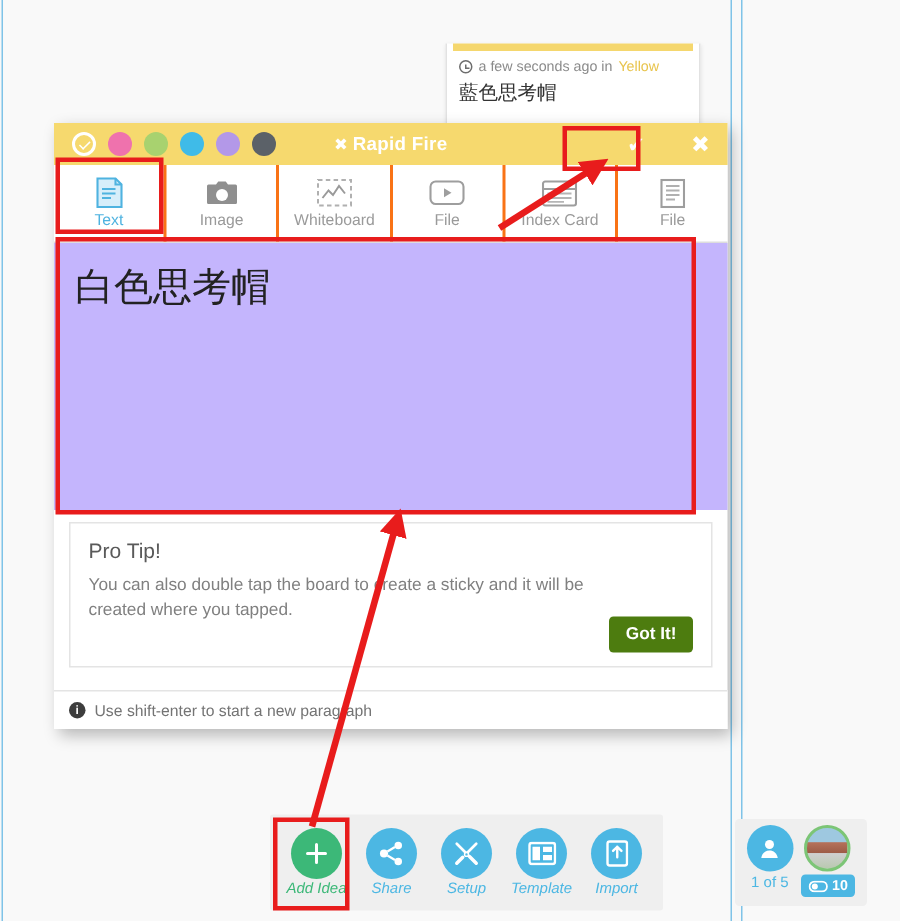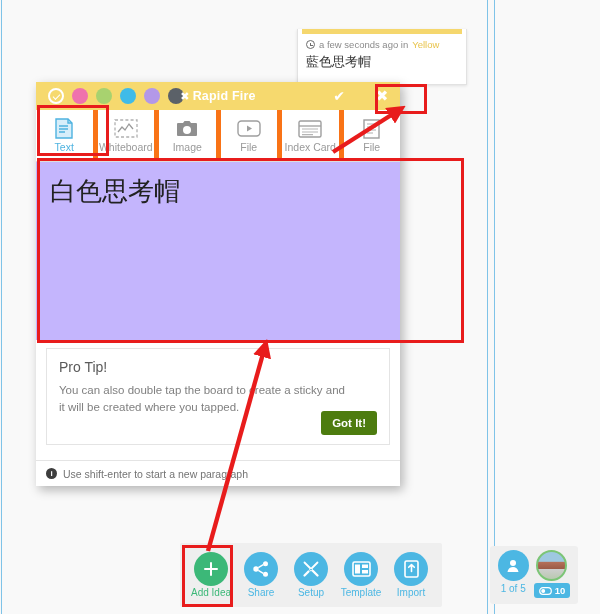--- a/index.html
+++ b/index.html
@@ -72,21 +72,21 @@
   #sticky-note .note-body {
     padding: 3px 8px 0 8px;
     font-size: 13px; color: #333;
     font-family: "DejaVu Sans", sans-serif;
   }
 
   
   #rapid-fire-dialog {
     position: absolute;
     left: 36px; top: 82px;
-    width: 364px; height: 404px;
+    width: 449px; height: 404px;
     background: #ffffff;
     box-shadow: 3px 4px 10px rgba(0,0,0,.28);
   }
   .dialog-titlebar {
     height: 28px;
     background: #f6d96e;
     display: flex; align-items: center;
     position: relative;
   }
   .color-dots {
@@ -129,21 +129,21 @@
   .media-tabs {
     display: flex; height: 52px;
     background: #ffffff;
     border-bottom: 1px solid #dddddd;
   }
   .media-tab {
     flex: 1;
     display: flex; flex-direction: column;
     align-items: center; justify-content: center;
     gap: 2px;
-    border-right: 5px solid #f97316;
+    border-right: 2px solid #f97316;
     font-size: 10.5px; color: #9a9a9a;
     cursor: pointer;
     position: relative;
   }
   .media-tab:last-child { border-right: none; }
   .media-tab.active { color: #4fb3e0; }
   .tab-icon { height: 22px; display: flex; align-items: center; }
   .tab-label { line-height: 1.05; text-align: center; }
 
   
@@ -204,21 +204,21 @@
     left: 180px; top: 543px;
     height: 64px;
     display: flex; align-items: center;
     background: #efefef;
     padding: 0 6px;
     border-radius: 2px;
   }
   .tool-item {
     width: 50px;
     display: flex; flex-direction: column; align-items: center;
-    gap: 1px; cursor: pointer;
+    gap: 1px; cursor: pointer; font-style: italic;
   }
   .tool-circle {
     width: 34px; height: 34px; border-radius: 50%;
     background: #4cb7e3;
     display: flex; align-items: center; justify-content: center;
     color: #ffffff;
   }
   .tool-circle.green { background: #3cb878; }
   .tool-label { font-size: 10px; color: #4cb7e3; }
   .tool-label.green { color: #3cb878; }
@@ -322,36 +322,36 @@
           <path d="M2 1h12l4 4v15H2z" fill="#d7eefa" stroke="#4fb3e0" stroke-width="1.4"></path>
           <path d="M14 1v4h4" fill="none" stroke="#4fb3e0" stroke-width="1.4"></path>
           <path d="M5 8h9M5 11h9M5 14h6" stroke="#4fb3e0" stroke-width="1.3"></path>
         </svg>
       </span>
       <span class="tab-label">Text</span>
     </div>
 
     <div class="media-tab">
       <span class="tab-icon">
+        <svg width="22" height="18" viewBox="0 0 22 18">
+          <path d="M7 3l1.5-2h5L15 3h5a1 1 0 011 1v11a1 1 0 01-1 1H2a1 1 0 01-1-1V4a1 1 0 011-1z" fill="#8f8f8f"></path>
+          <circle cx="11" cy="10" r="4" fill="#ffffff"></circle>
+        </svg>
+      </span>
+      <span class="tab-label">Image</span>
+    </div>
+
+    <div class="media-tab">
+      <span class="tab-icon">
         <svg width="24" height="19" viewBox="0 0 24 19">
           <rect x="1" y="1" width="22" height="17" fill="none" stroke="#b0b0b0" stroke-width="1.3" stroke-dasharray="3,2.2"></rect>
           <path d="M4 13l4-5 3 3 4-6 4 5" fill="none" stroke="#9a9a9a" stroke-width="1.3"></path>
         </svg>
       </span>
       <span class="tab-label">Whiteboard</span>
-    </div>
-
-    <div class="media-tab">
-      <span class="tab-icon">
-        <svg width="22" height="18" viewBox="0 0 22 18">
-          <path d="M7 3l1.5-2h5L15 3h5a1 1 0 011 1v11a1 1 0 01-1 1H2a1 1 0 01-1-1V4a1 1 0 011-1z" fill="#8f8f8f"></path>
-          <circle cx="11" cy="10" r="4" fill="#ffffff"></circle>
-        </svg>
-      </span>
-      <span class="tab-label">Image</span>
     </div>
 
     <div class="media-tab">
       <span class="tab-icon">
         <svg width="24" height="17" viewBox="0 0 24 17">
           <rect x="1" y="1" width="22" height="15" rx="3.5" fill="none" stroke="#9e9e9e" stroke-width="1.4"></rect>
           <path d="M10 5.5l5 3-5 3z" fill="#9e9e9e"></path>
         </svg>
       </span>
       <span class="tab-label">File</span>

